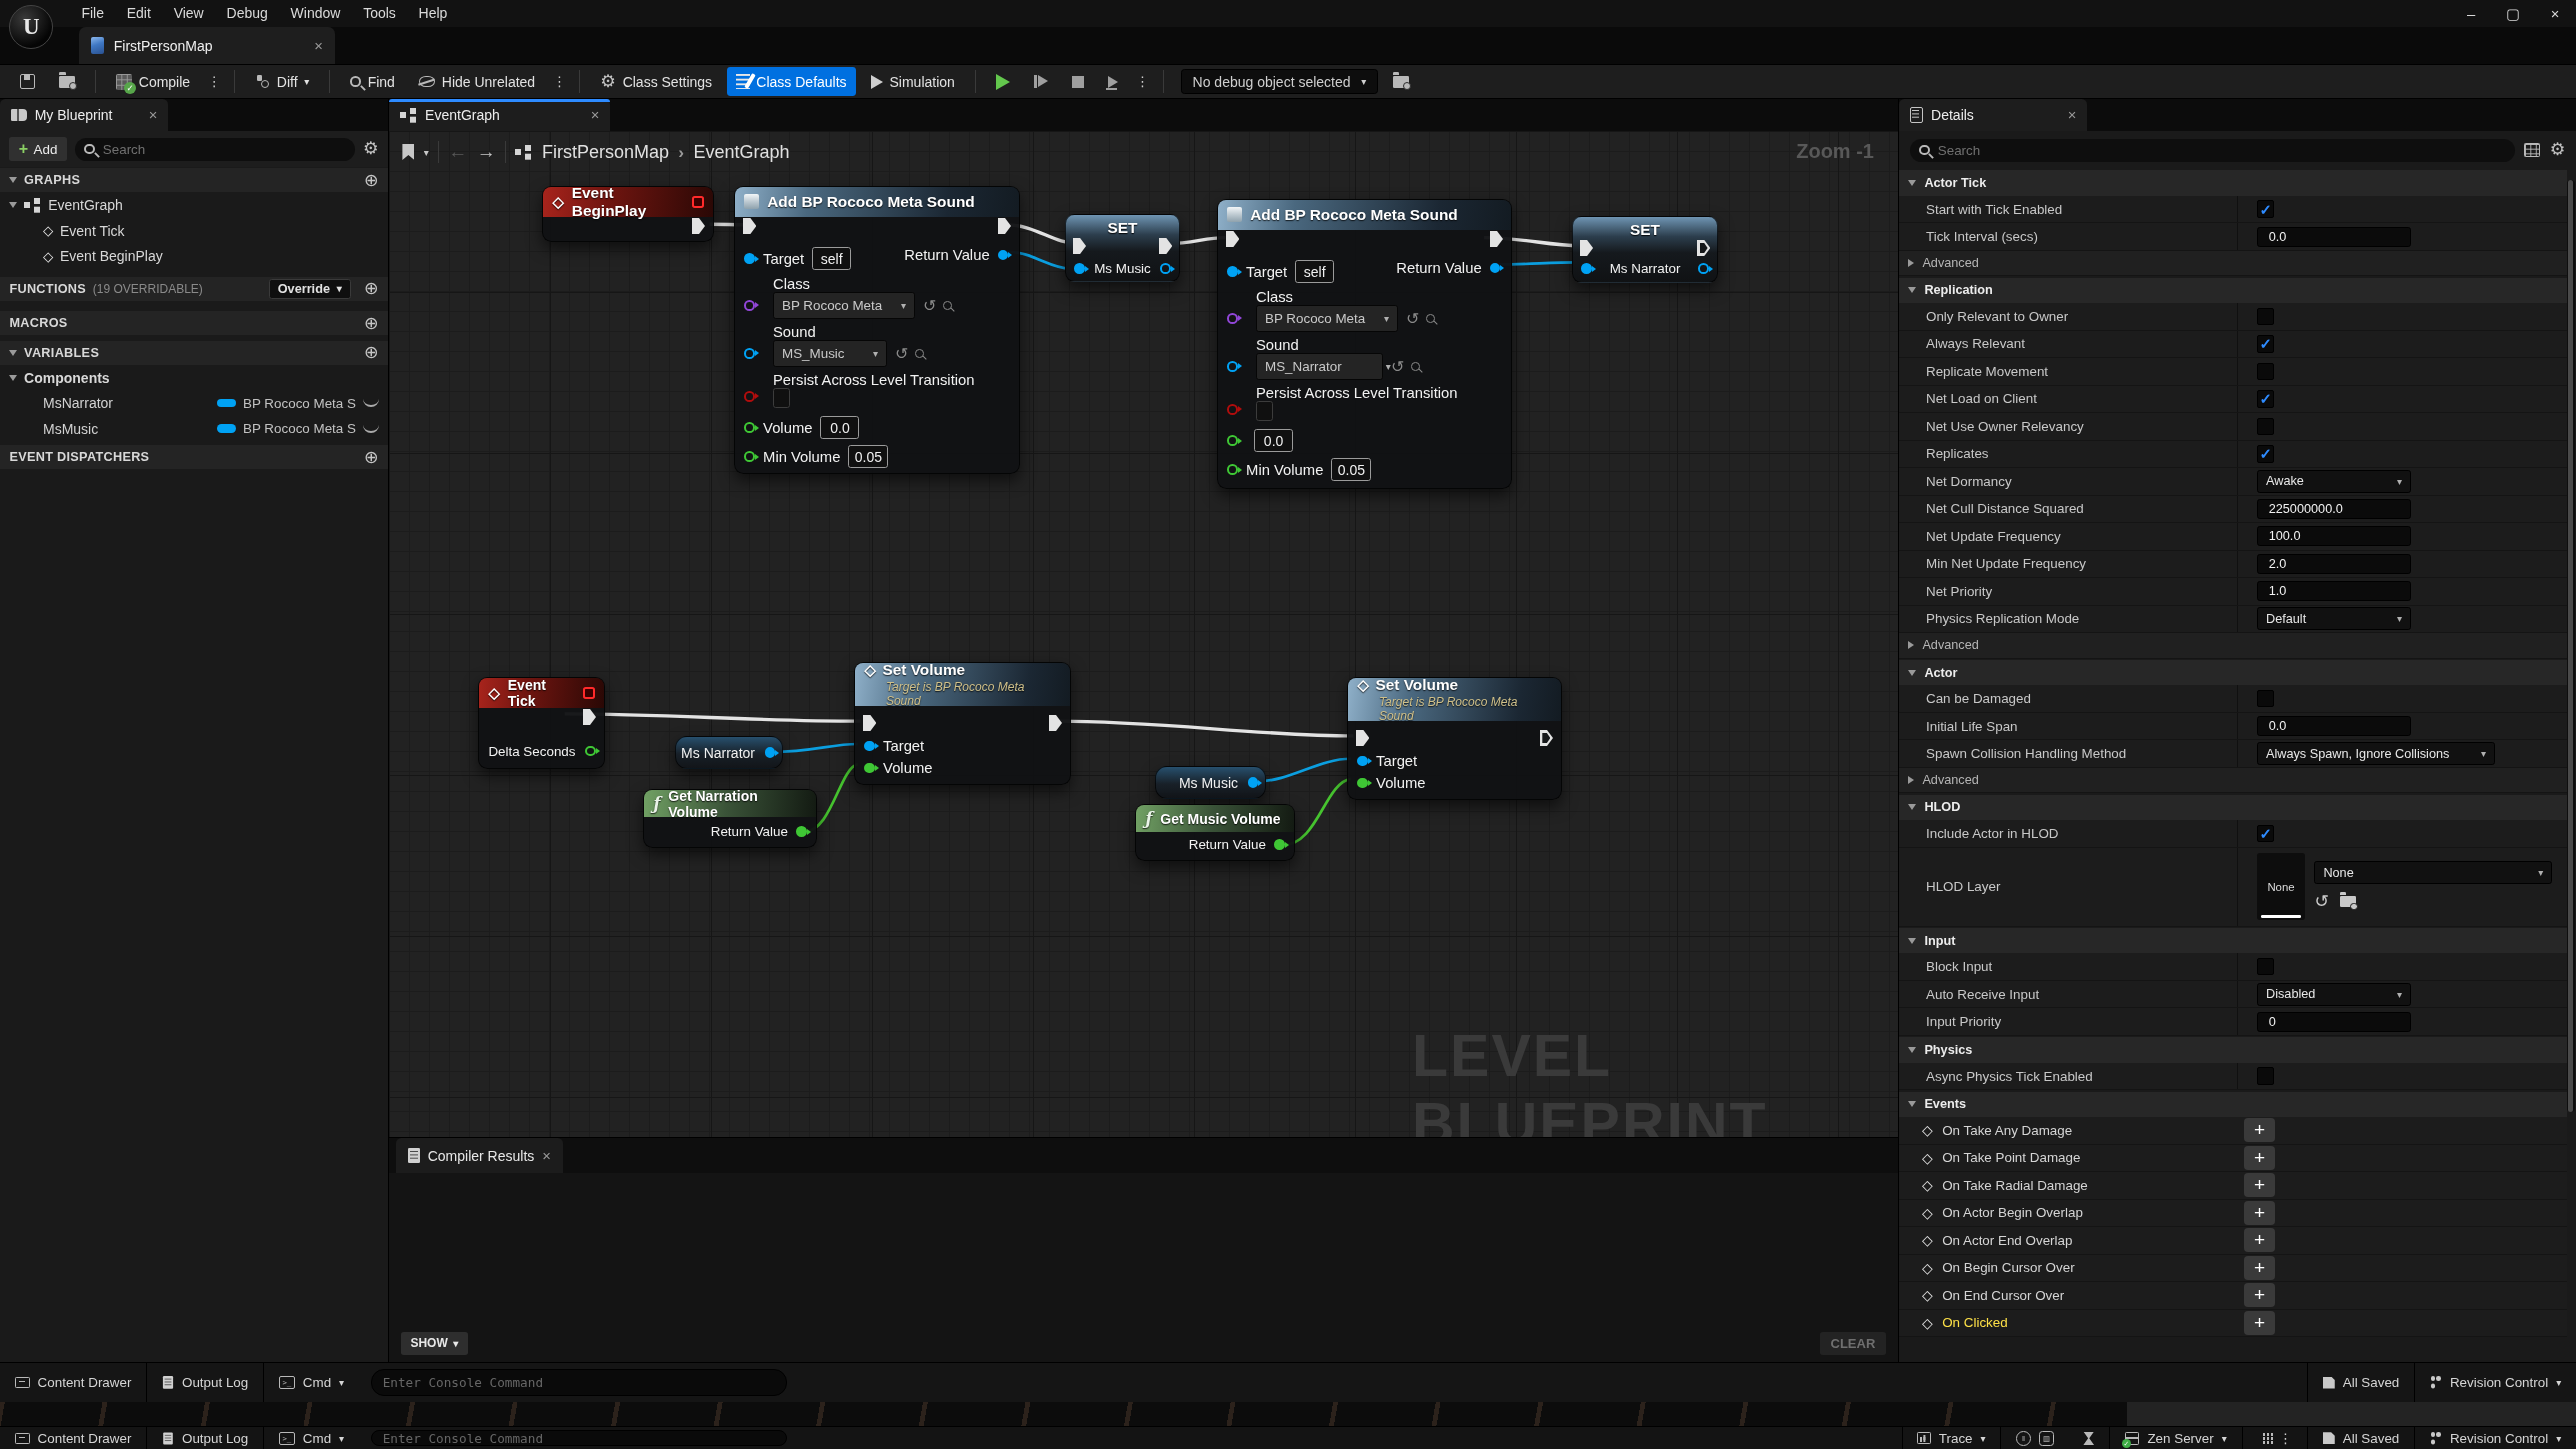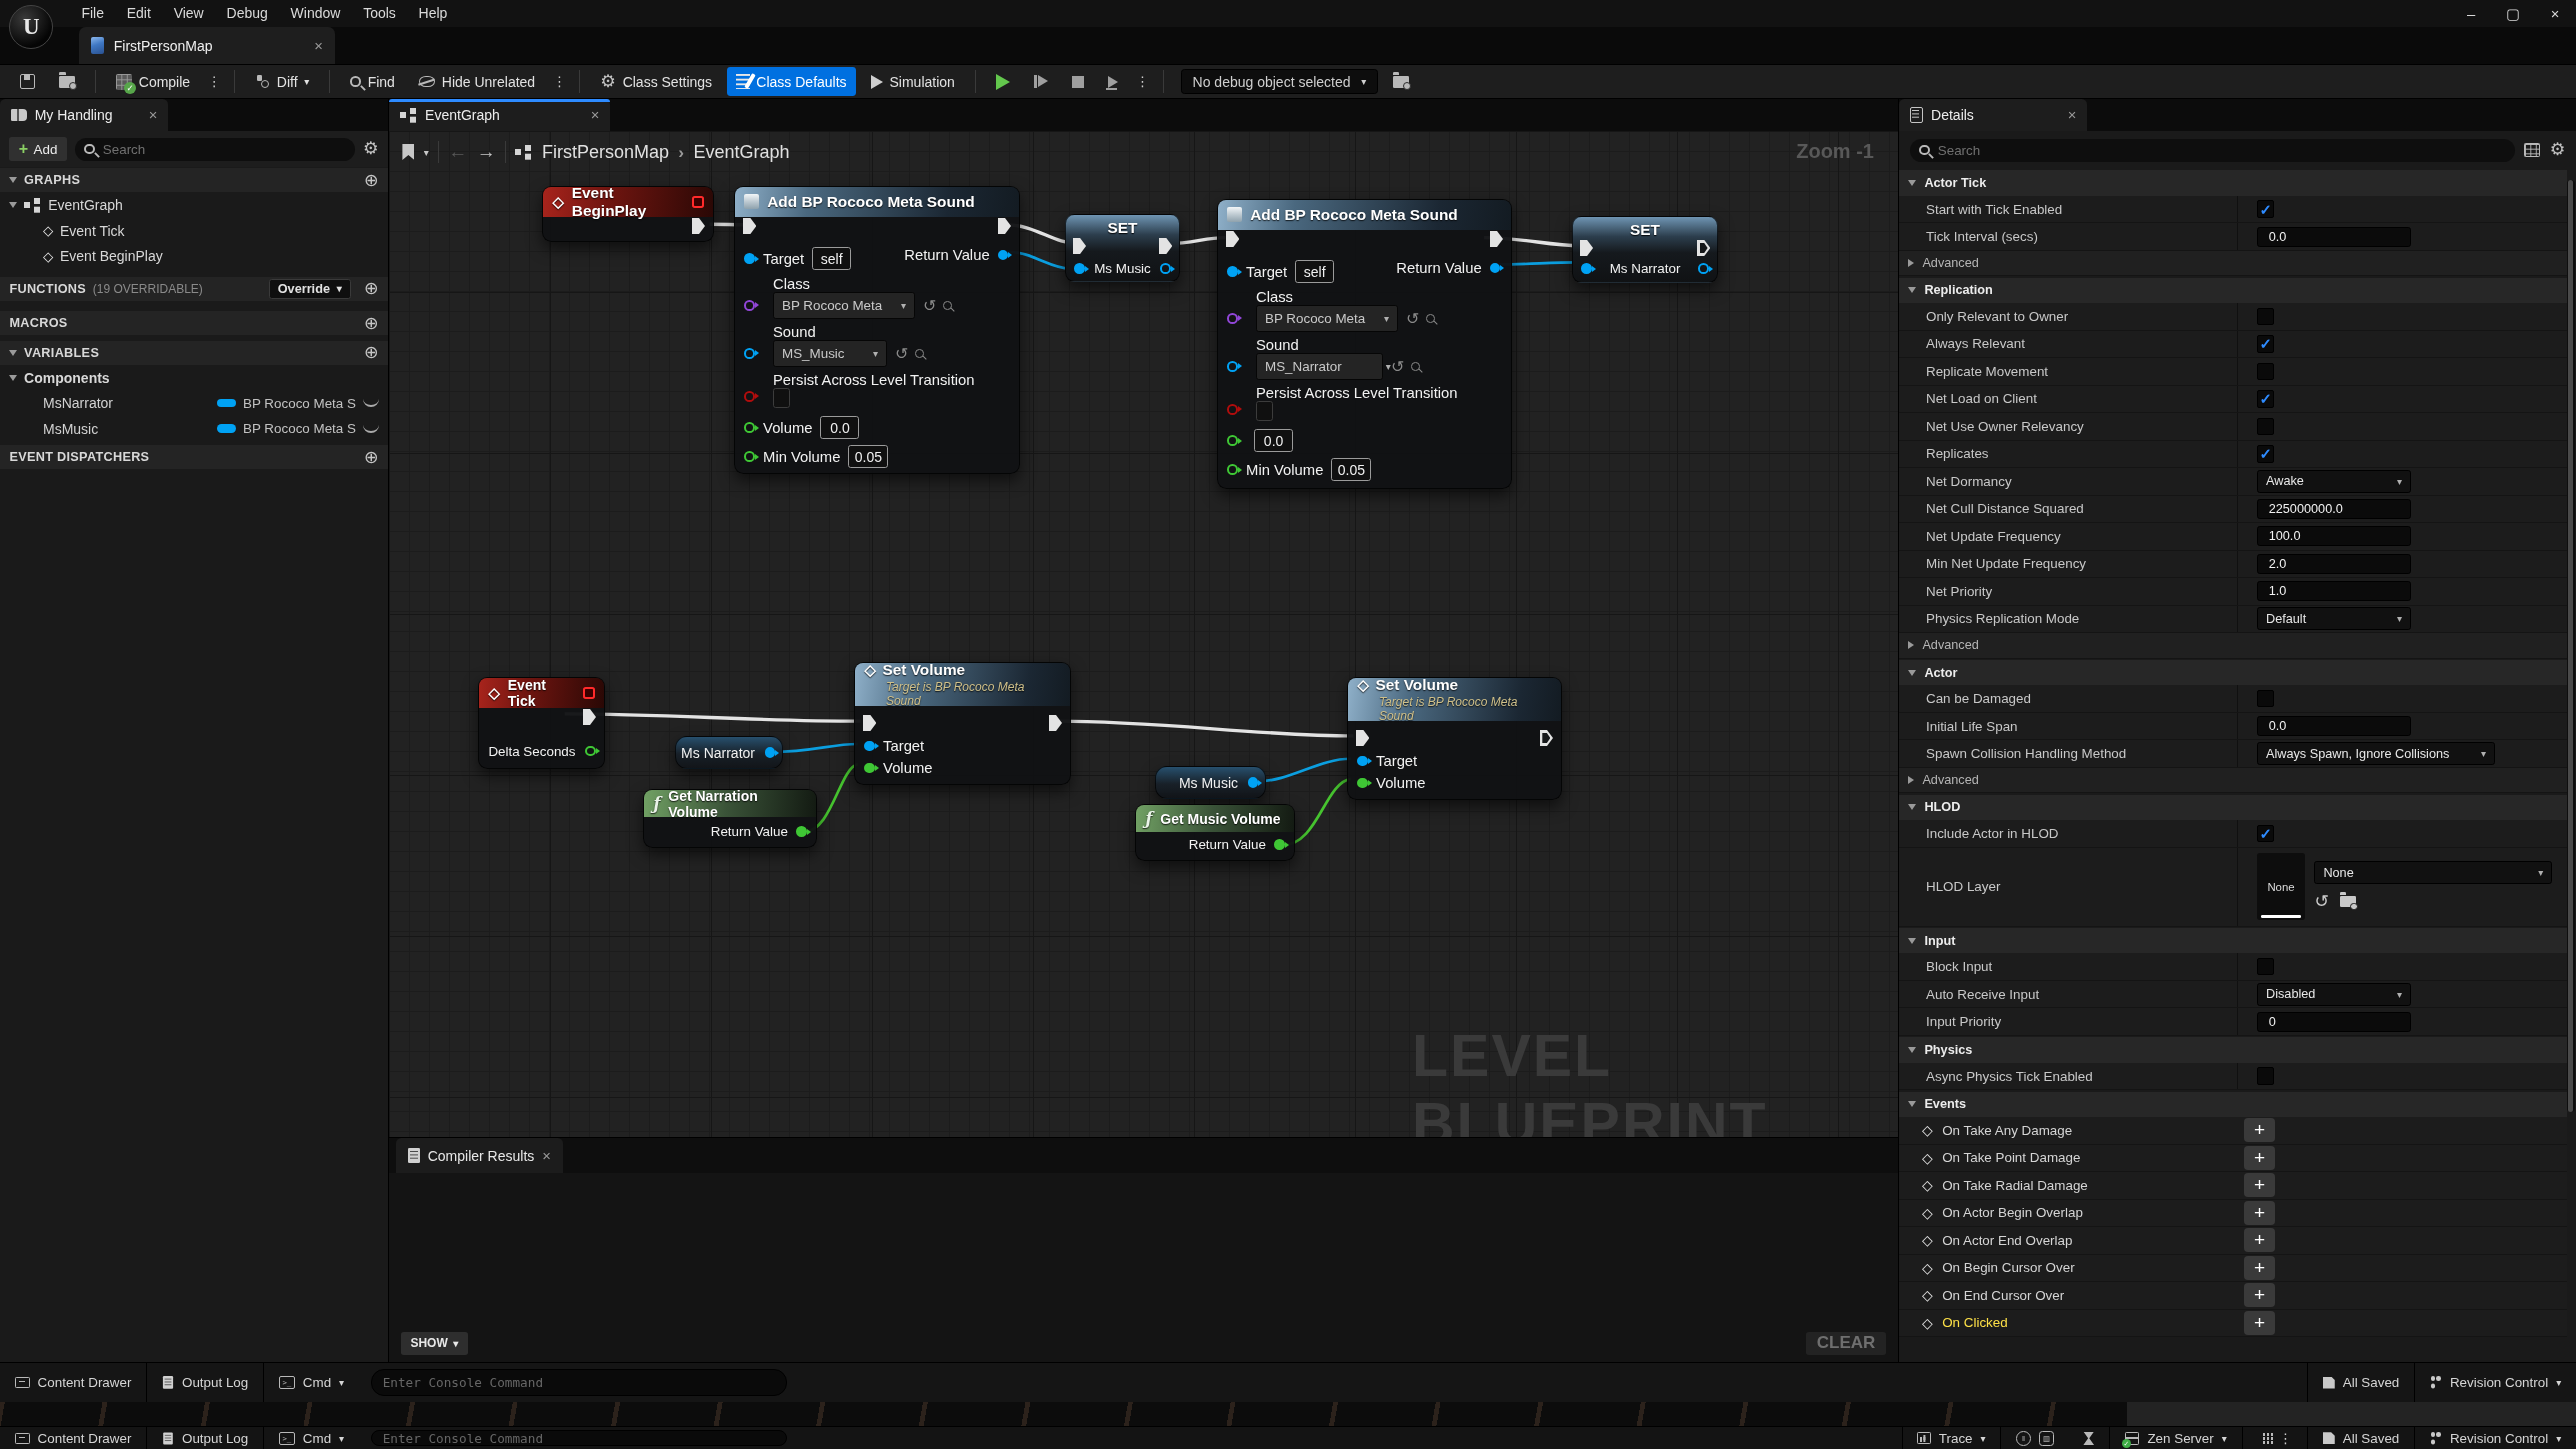--- a/index.html
+++ b/index.html
@@ -167,21 +167,21 @@
   .pillnode .pin { position:absolute; right:6.7px; }
 
   
   .compiler { position:absolute; left:0; top:1038px; width:1509px; height:225px; background:#141414; border-top:1.3px solid #000; }
   .comp-tabrow { height:35px; background:#0e0e0e; position:relative; }
   .comp-tab { position:absolute; left:6.7px; top:0; height:35px; background:#1c1c1c; display:flex; align-items:center; gap:8px;
     padding:0 12px; border-radius:5.4px 5.4px 0 0; font-size:14px; color:#e8e8e8; }
   .comp-foot { position:absolute; left:0; bottom:0; width:100%; height:38px; display:flex; align-items:center; padding:0 12px; }
   .show-btn { display:flex; align-items:center; gap:5.4px; background:#2e2e2e; border-radius:2.7px; height:23px; padding:0 9.4px;
     font-size:12px; font-weight:bold; color:#e8e8e8; }
-  .clear-btn { margin-left:auto; background:#232323; border-radius:2.7px; height:23px; padding:0 10.7px; font-size:17px; font-weight:bold;
+  .clear-btn { margin-left:auto; background:#232323; border-radius:2.7px; height:23px; padding:0 10.7px; font-size:13px; font-weight:bold;
     color:#6f6f6f; display:flex; align-items:center; }
 
   
   .det-search-row { height:38px; display:flex; align-items:center; gap:9.4px; padding:0 10.7px; background:#1a1a1a; }
   .i-table { width:16px; height:13.4px; border:1.3px solid #b9b9b9; border-radius:1.3px;
     background:linear-gradient(#b9b9b9 1.3px, transparent 1.3px), linear-gradient(90deg,#b9b9b9 1.3px, transparent 1.3px); background-size:5.4px 4.7px; }
   #details-sections { position:absolute; left:0; top:70px; width:668px; bottom:0; overflow:hidden; }
   .dsect-h { height:25.5px; background:#272727; display:flex; align-items:center; gap:8px; padding:0 9.4px; margin-top:1.3px; }
   .dsect-h .t { font-size:12.7px; font-weight:bold; color:#ececec; }
   .drow { min-height:27.5px; background:#1c1c1c; border-bottom:0.7px solid #141414; display:flex; align-items:stretch; }
@@ -343,21 +343,21 @@
         <span class="i-folderfind"></span>
       </span>
   </div>
 
   <div class="main">
 
     <div class="panel-left">
       <div class="ptabrow">
         <div class="ptab" style="width:168px;">
           <span class="i-book"></span>
-          <span class="lbl">My Handling</span>
+          <span class="lbl">My Blueprint</span>
           <span class="tab-x">×</span>
         </div>
       </div>
       <div class="mb-toolbar">
         <span class="add-btn">
             <span class="plus">+</span>
             <span>Add</span>
           </span>
         <span class="search-pill">
           <span class="i-mag"></span>

